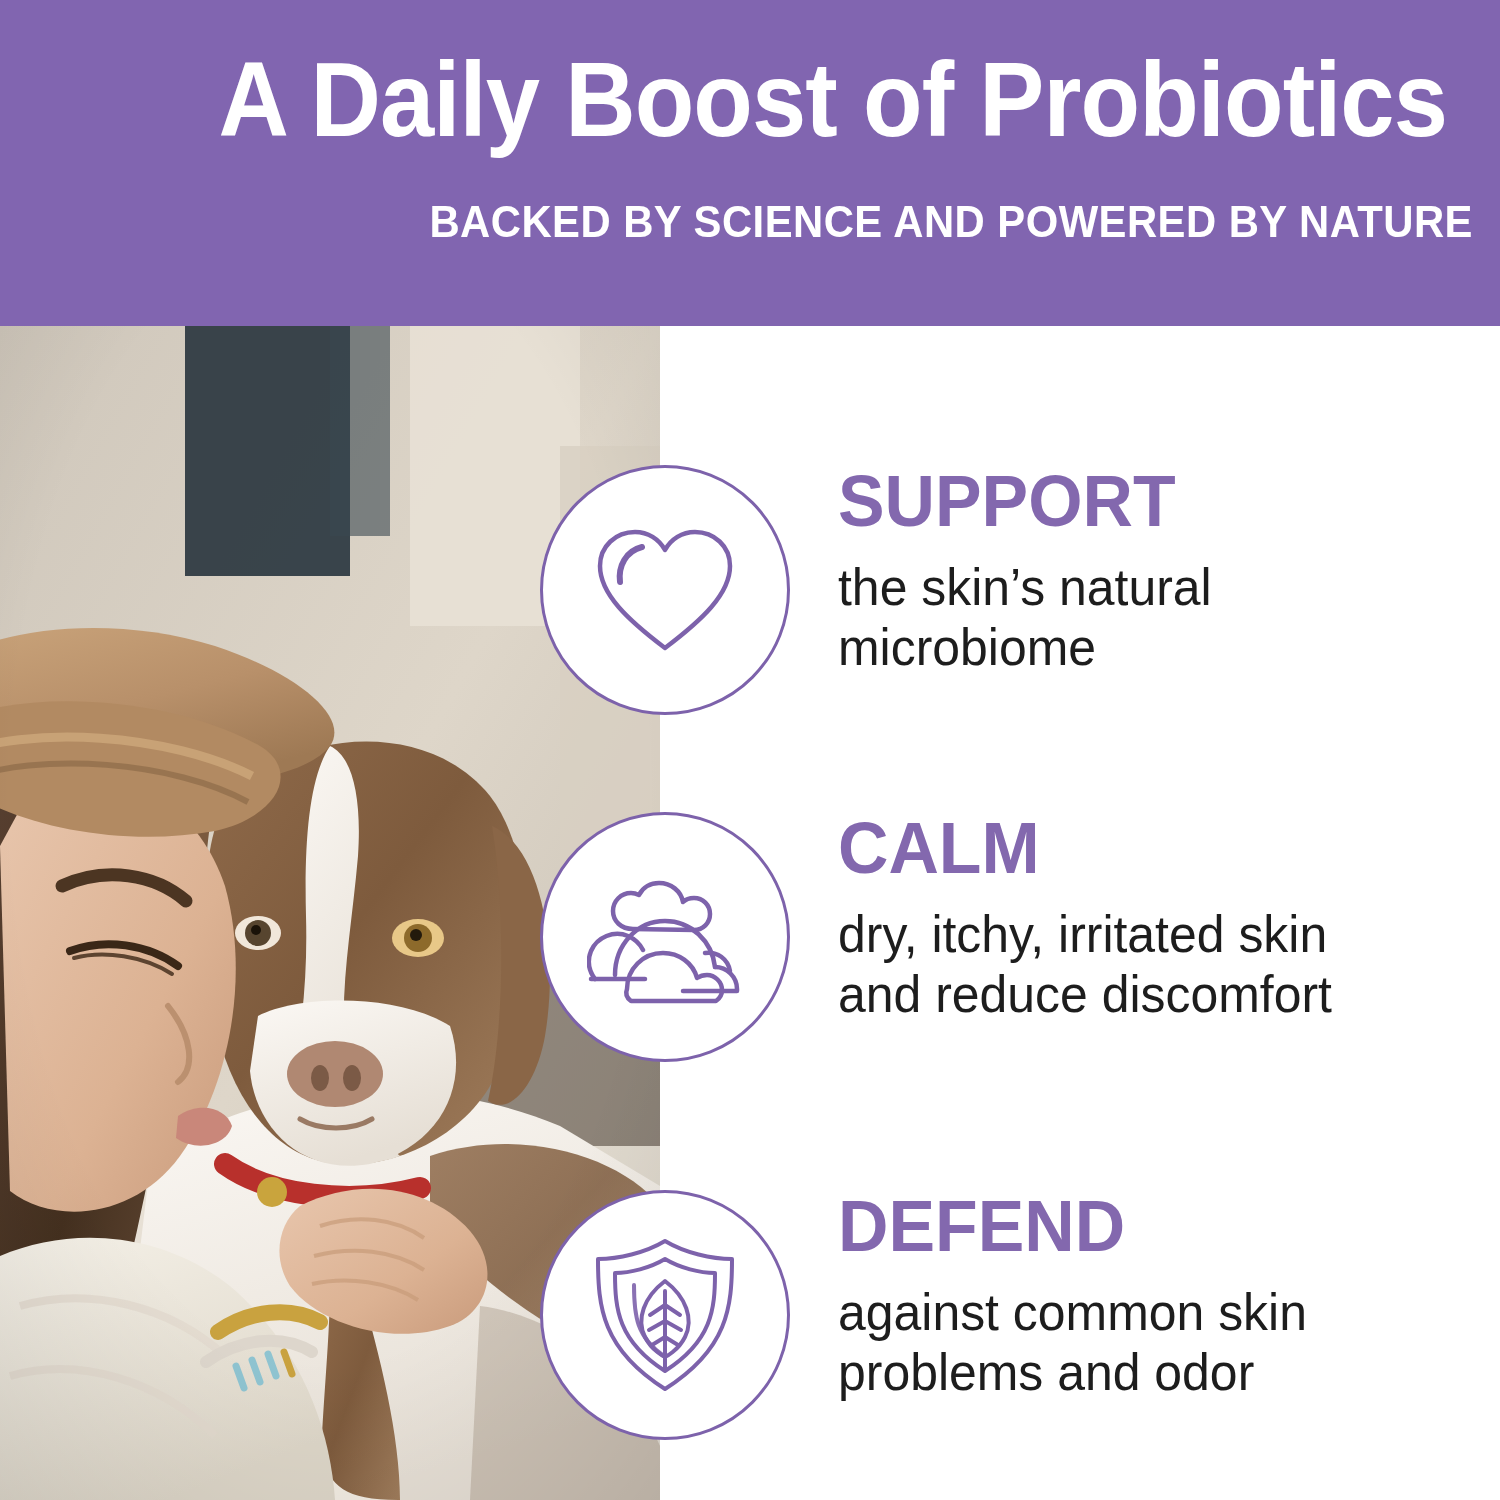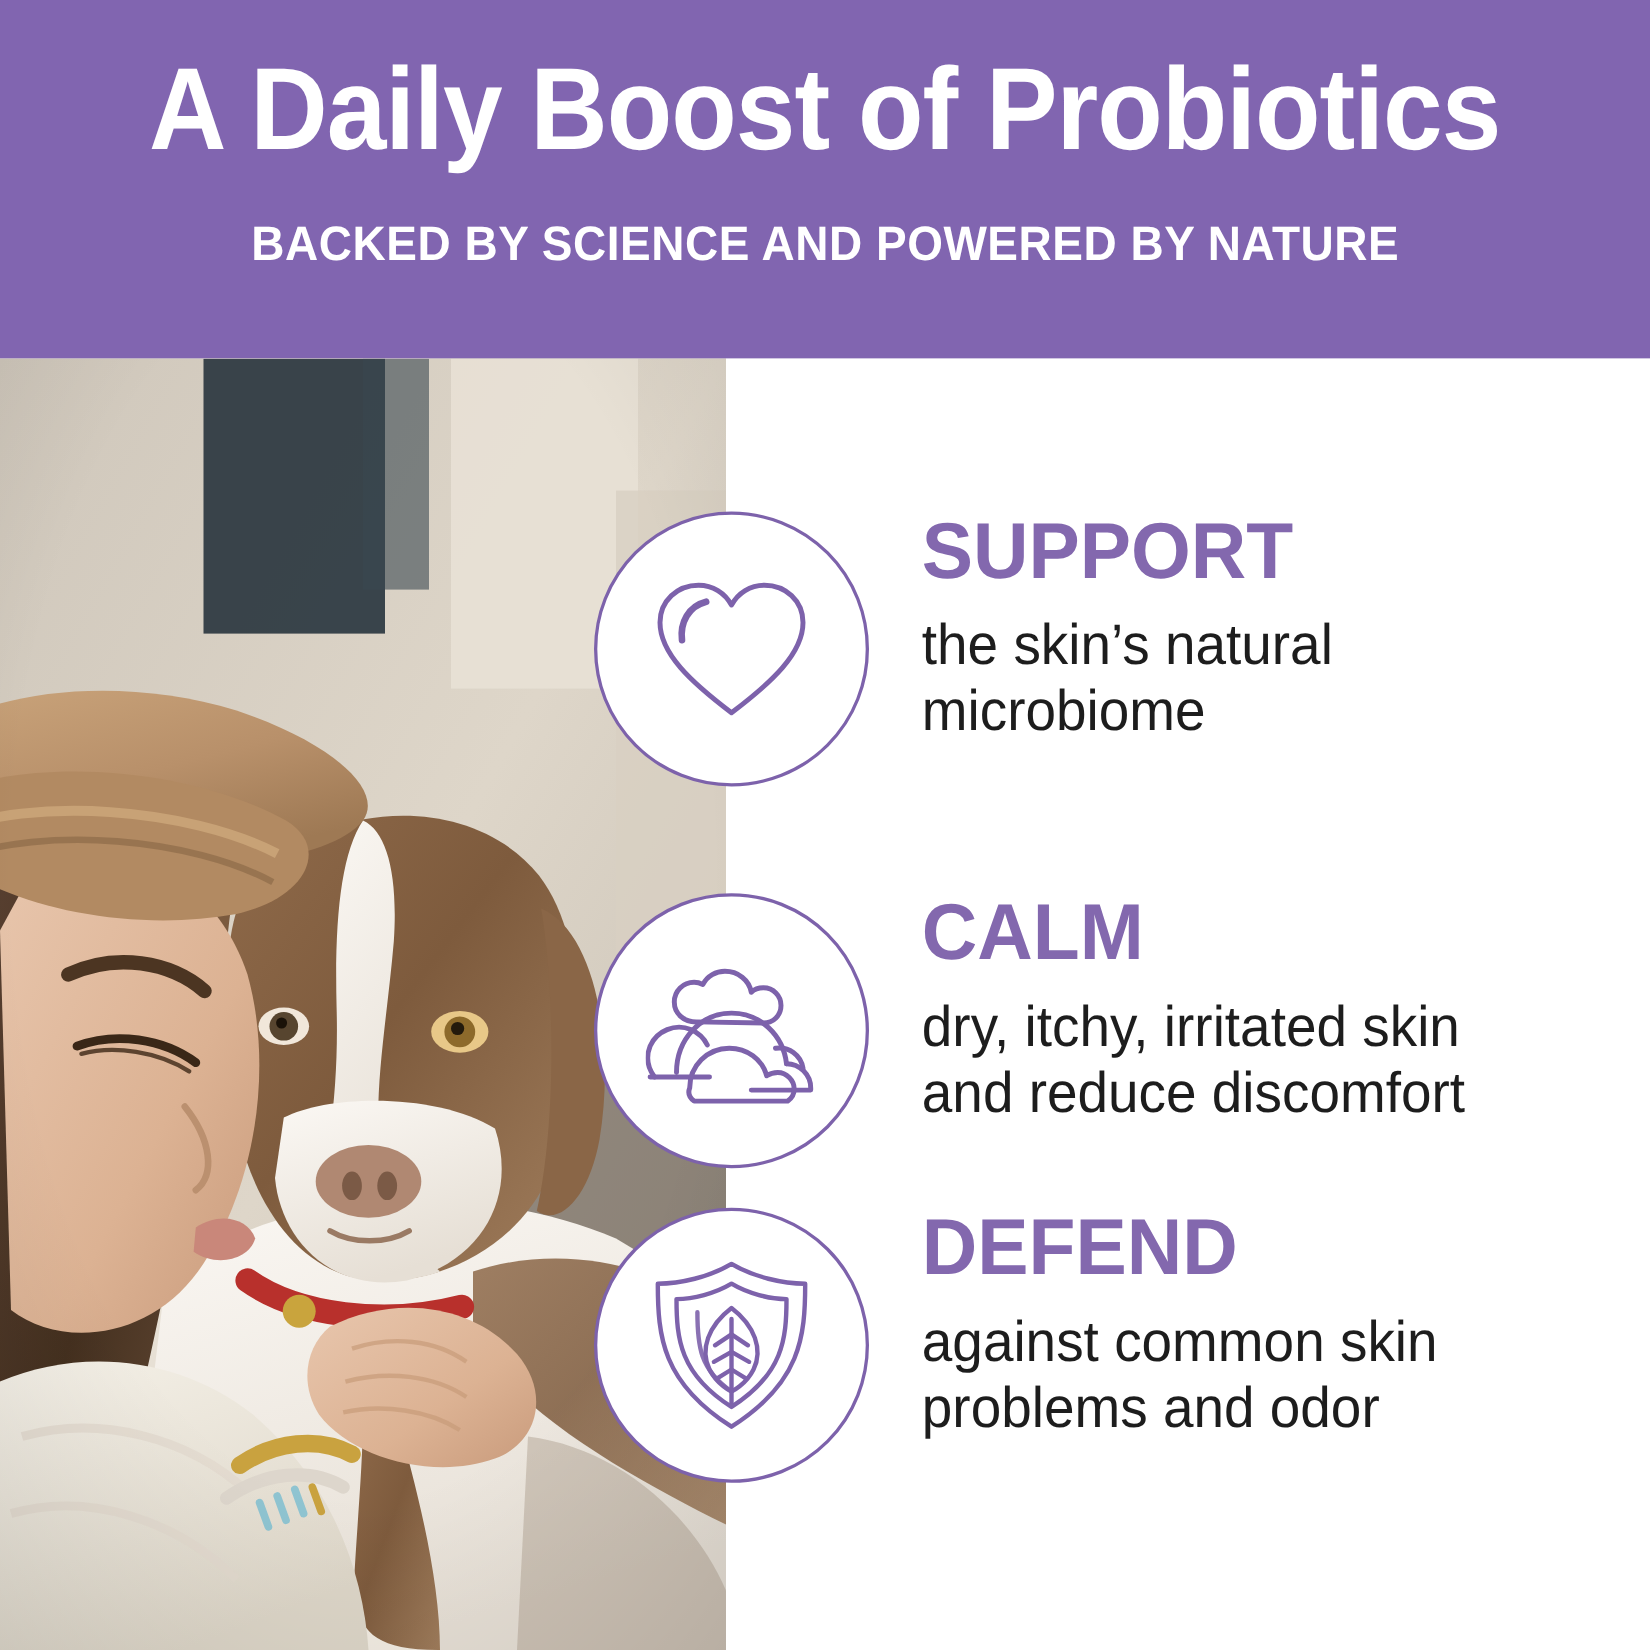--- a/index.html
+++ b/index.html
@@ -16,21 +16,21 @@
   }
 
   
   .header-band {
     position:absolute;
     left:0; top:0;
     width:1500px; height:326px;
     background:#8165b0;
     display:flex;
     flex-direction:column;
-    align-items:center;
+    align-items:flex-end;
     justify-content:flex-start;
   }
   .header-title {
     margin-top:46px;
     color:#ffffff;
     font-family:"Liberation Sans Narrow","Liberation Sans",sans-serif;
     font-weight:700;
     font-size:106px;
     line-height:1.0;
     letter-spacing:-1px;
@@ -73,21 +73,21 @@
   .benefit {
     position:absolute;
     left:0;
     width:1500px;
     height:250px;
     display:flex;
     align-items:center;
   }
   .benefit-1 { top:465px; }
   .benefit-2 { top:812px; }
-  .benefit-3 { top:1098px; }
+  .benefit-3 { top:1190px; }
 
   .icon-circle {
     position:absolute;
     left:540px; top:0;
     width:250px; height:250px;
     border-radius:50%;
     background:#ffffff;
     border:3px solid #7d62ab;
     display:flex;
     align-items:center;

